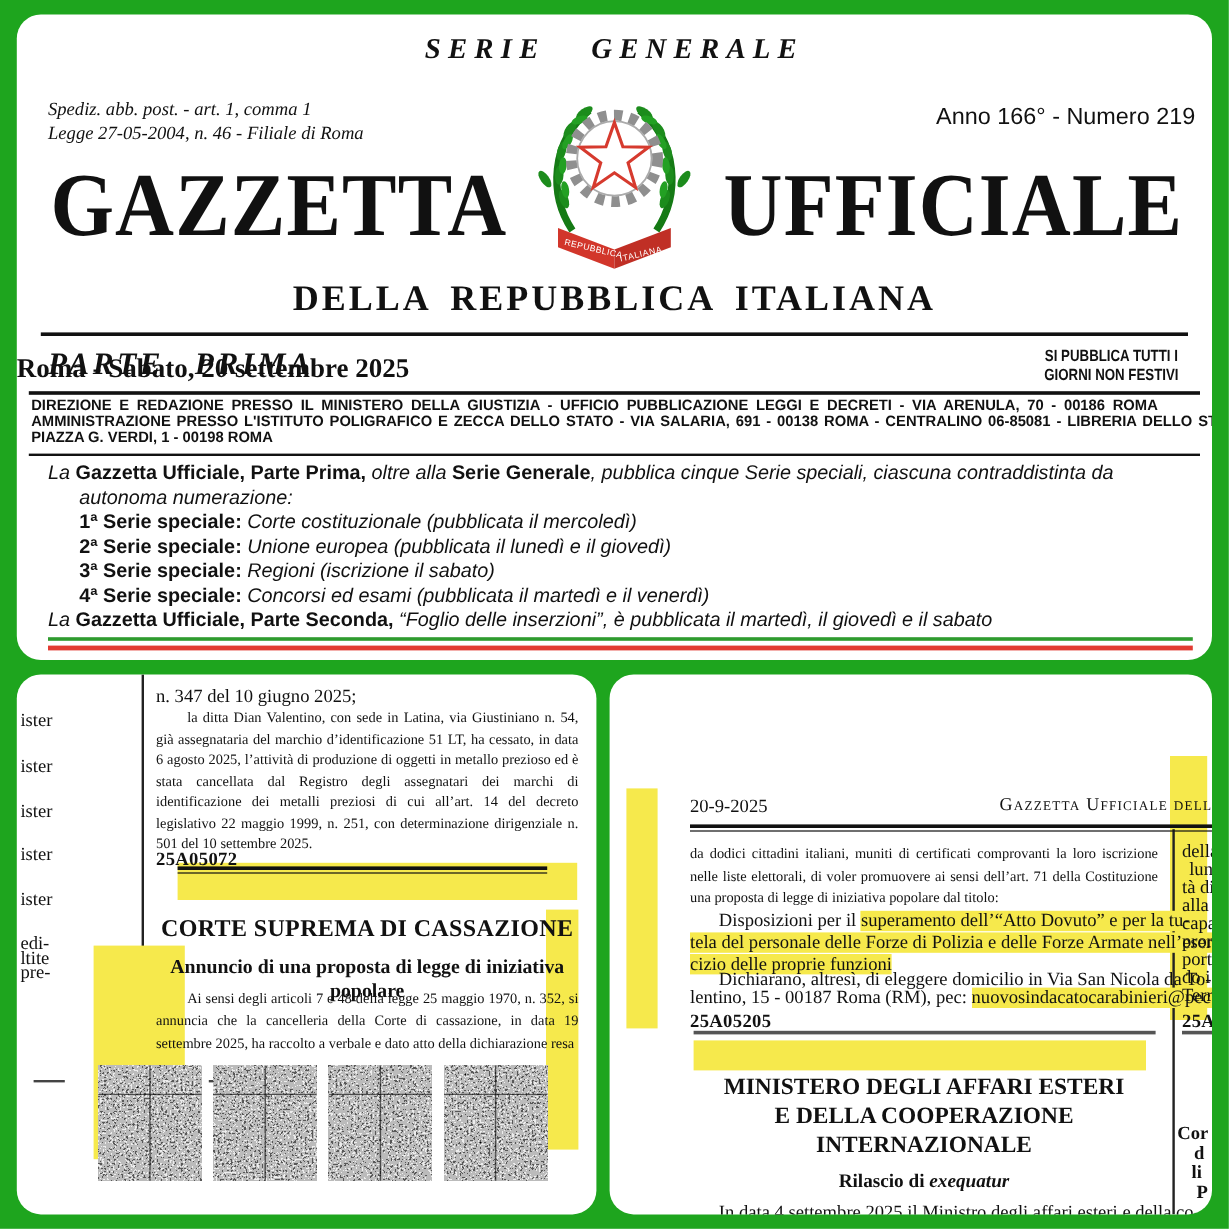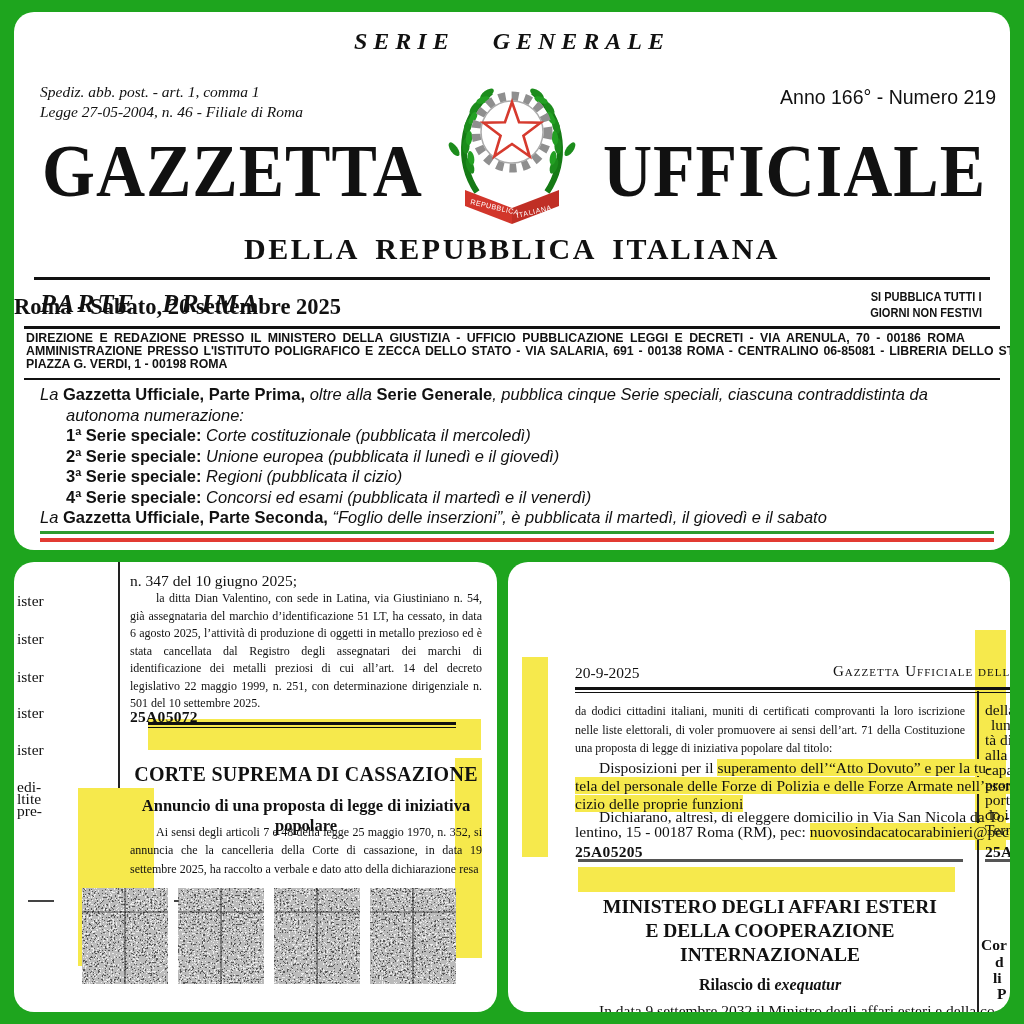--- a/index.html
+++ b/index.html
@@ -99,21 +99,21 @@
   <div class="abs addr sans" style="top:333px;word-spacing:1.5px">AMMINISTRAZIONE PRESSO L'ISTITUTO POLIGRAFICO E ZECCA DELLO STATO - VIA SALARIA, 691 - 00138 ROMA - CENTRALINO 06-85081 - LIBRERIA DELLO STATO</div>
   <div class="abs addr sans" style="top:346px">PIAZZA G. VERDI, 1 - 00198 ROMA</div>
   <div class="rule" style="left:10px;right:10px;top:366px;height:2px"></div>
 
   <div class="abs series-note sans">
     <div class="hang">
       <span class="i">La </span><span class="b">Gazzetta Ufficiale, Parte Prima,</span><span class="i"> oltre alla </span><span class="b">Serie Generale</span><span class="i">, pubblica cinque Serie speciali, ciascuna contraddistinta da autonoma numerazione:</span>
     </div>
     <div class="item"><span class="b">1ª Serie speciale:</span> <span class="i">Corte costituzionale (pubblicata il mercoledì)</span></div>
     <div class="item"><span class="b">2ª Serie speciale:</span> <span class="i">Unione europea (pubblicata il lunedì e il giovedì)</span></div>
-    <div class="item"><span class="b">3ª Serie speciale:</span> <span class="i">Regioni (pubblicata il cizio)</span></div>
+    <div class="item"><span class="b">3ª Serie speciale:</span> <span class="i">Regioni (iscrizione il sabato)</span></div>
     <div class="item"><span class="b">4ª Serie speciale:</span> <span class="i">Concorsi ed esami (pubblicata il martedì e il venerdì)</span></div>
     <div>
       <span class="i">La </span><span class="b">Gazzetta Ufficiale, Parte Seconda,</span><span class="i"> “Foglio delle inserzioni”, è pubblicata il martedì, il giovedì e il sabato</span>
     </div>
   </div>
 
   <div class="tric" style="top:519px;height:3px;background:var(--flag_green,#2e9b2e)"></div>
   <div class="tric" style="top:526px;height:4px;background:var(--flag_red,#e23b32)"></div>
 </div>
 
@@ -201,21 +201,21 @@
   <div class="line codeb" style="left:67px;top:281px">25A05205</div>
   <div class="rule z1" style="left:70px;top:297px;width:385px;height:2.5px;background:#555"></div>
   <div class="ybar" style="left:70px;top:305px;width:377px;height:25px"></div>
 
   <div class="line b ctr" style="left:67px;top:334px;width:390px;font-size:19.5px">MINISTERO DEGLI AFFARI ESTERI</div>
   <div class="line b ctr" style="left:67px;top:382px;width:390px;font-size:19.5px">INTERNAZIONALE</div>
   <div class="line b ctr" style="left:67px;top:358px;width:390px;font-size:19.5px">E DELLA COOPERAZIONE</div>
 
   <div class="line b ctr" style="left:67px;top:414px;width:390px;font-size:16px"><span>Rilascio di </span><span class="i">exequatur</span></div>
 
-  <div class="line" style="left:67px;top:440px;padding-left:24px">In data 9 settembre 2032 il Ministro degli affari esteri e della co-</div>
+  <div class="line" style="left:67px;top:440px;padding-left:24px">In data 4 settembre 2025 il Ministro degli affari esteri e della co-</div>
 
   <span class="line" style="left:477px;top:139px">della</span>
   <span class="line" style="left:483px;top:154px">lung</span>
   <span class="line" style="left:477px;top:169px">tà di</span>
   <span class="line" style="left:477px;top:184px">alla</span>
   <span class="line" style="left:477px;top:199px">capa</span>
   <span class="line" style="left:477px;top:214px">pron</span>
   <span class="line" style="left:477px;top:229px">porto</span>
   <span class="line" style="left:477px;top:244px">do i</span>
   <span class="line" style="left:477px;top:259px">Terr</span>

